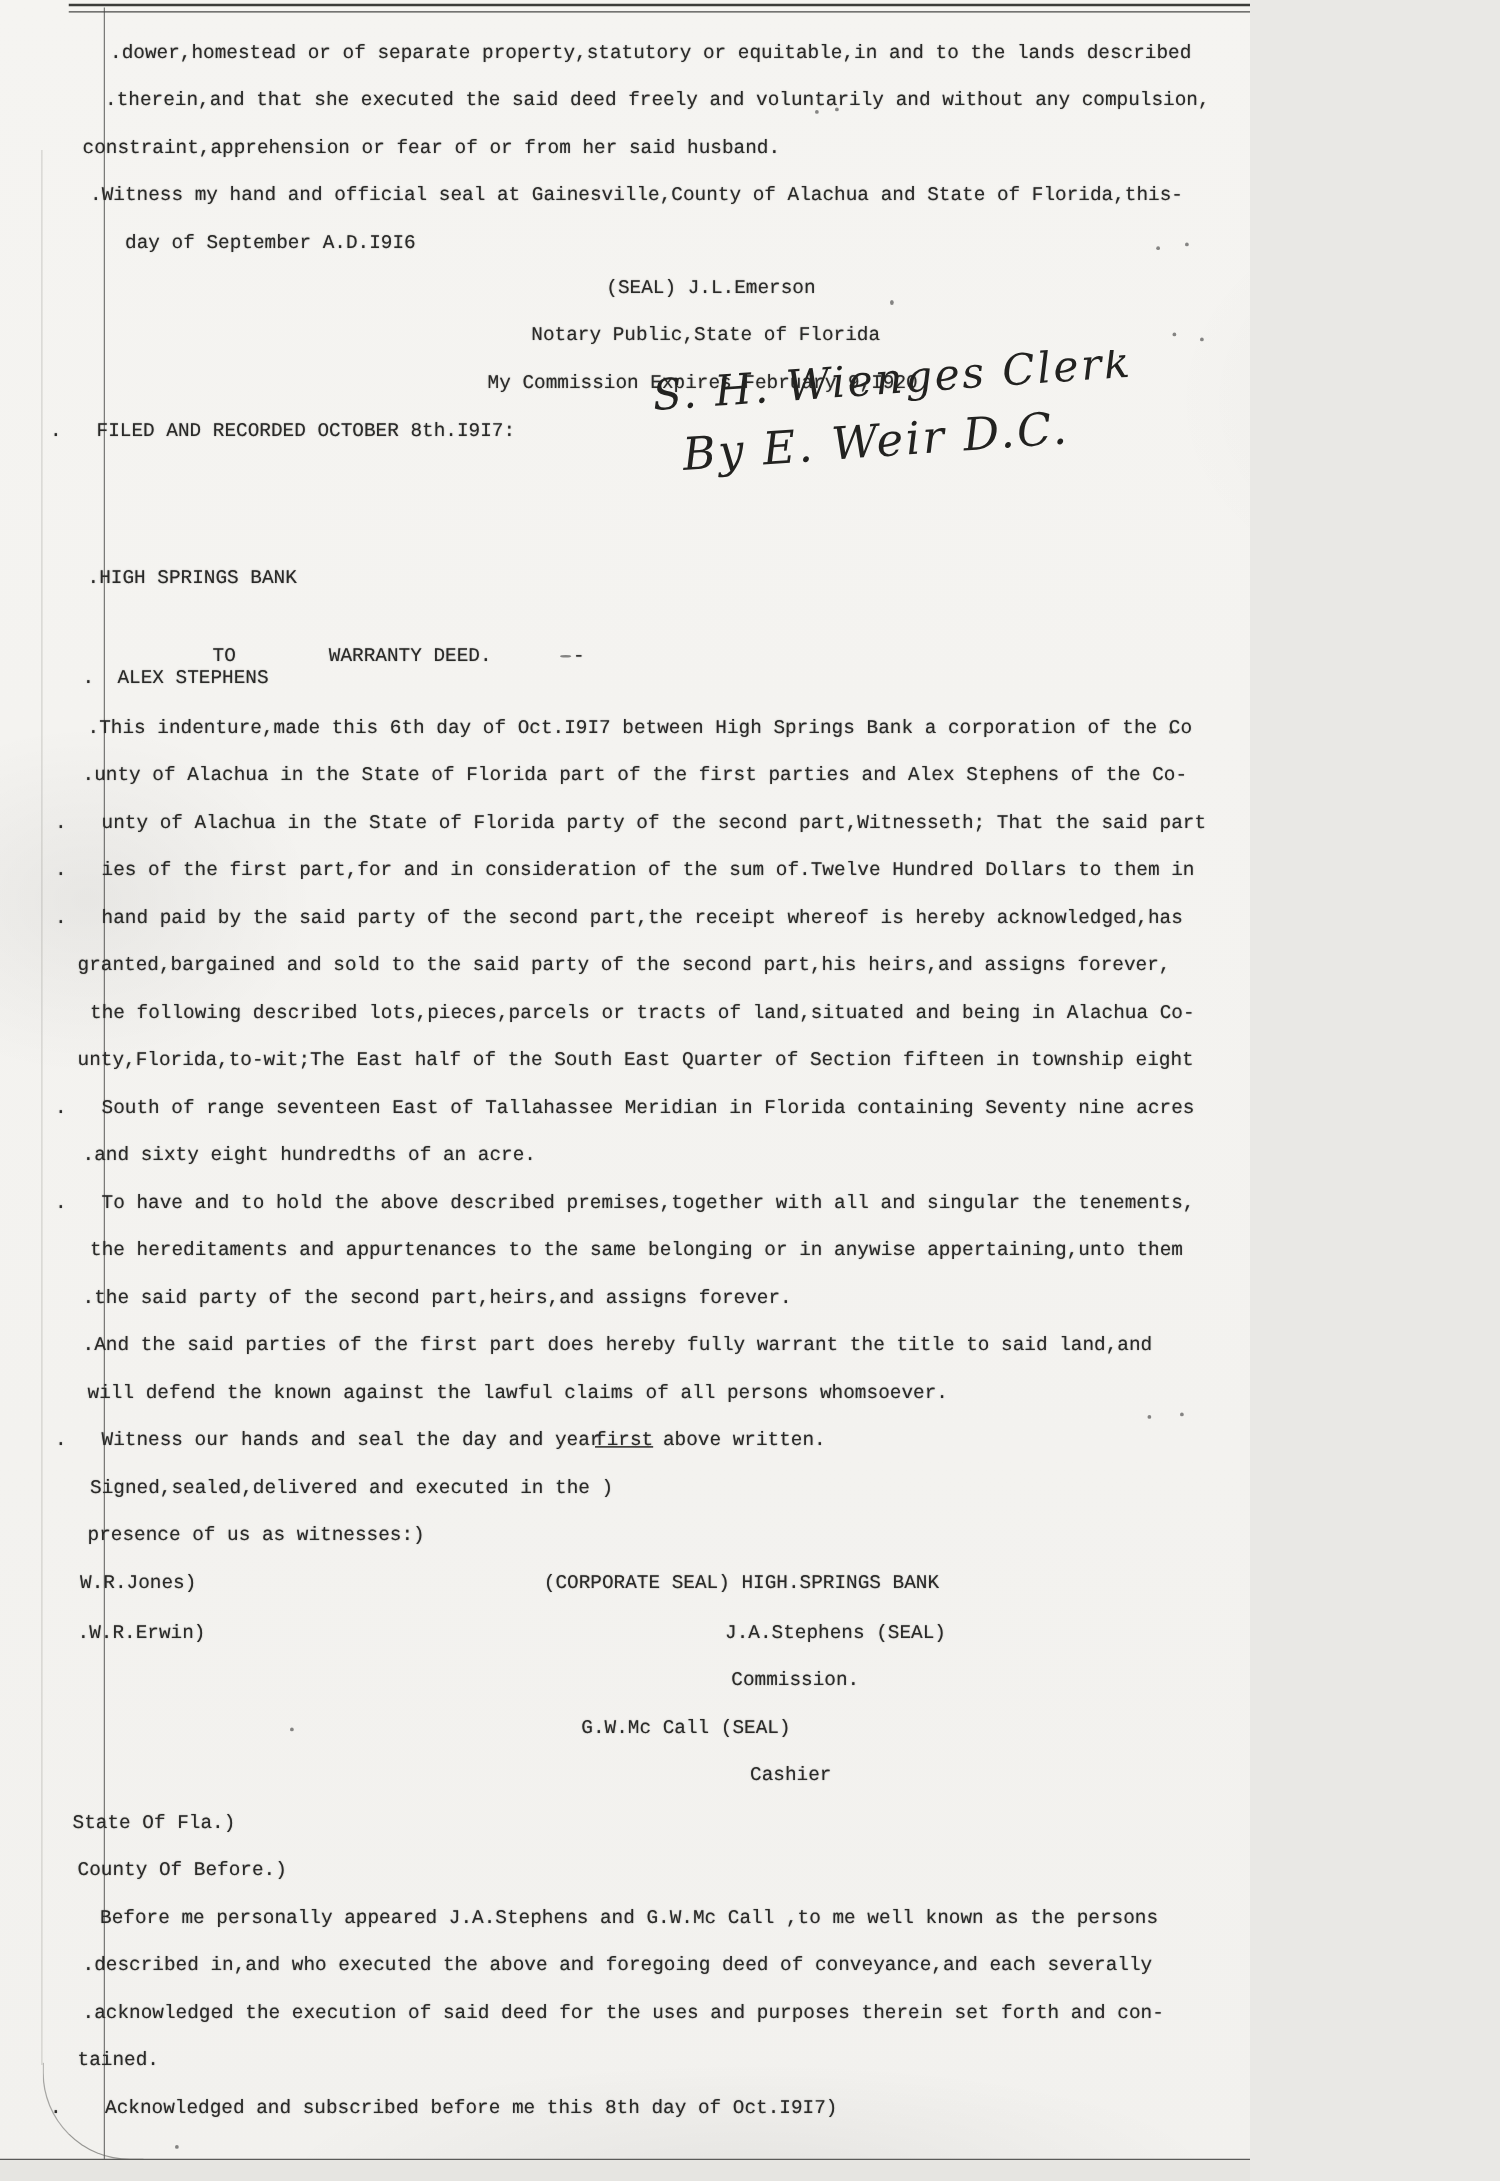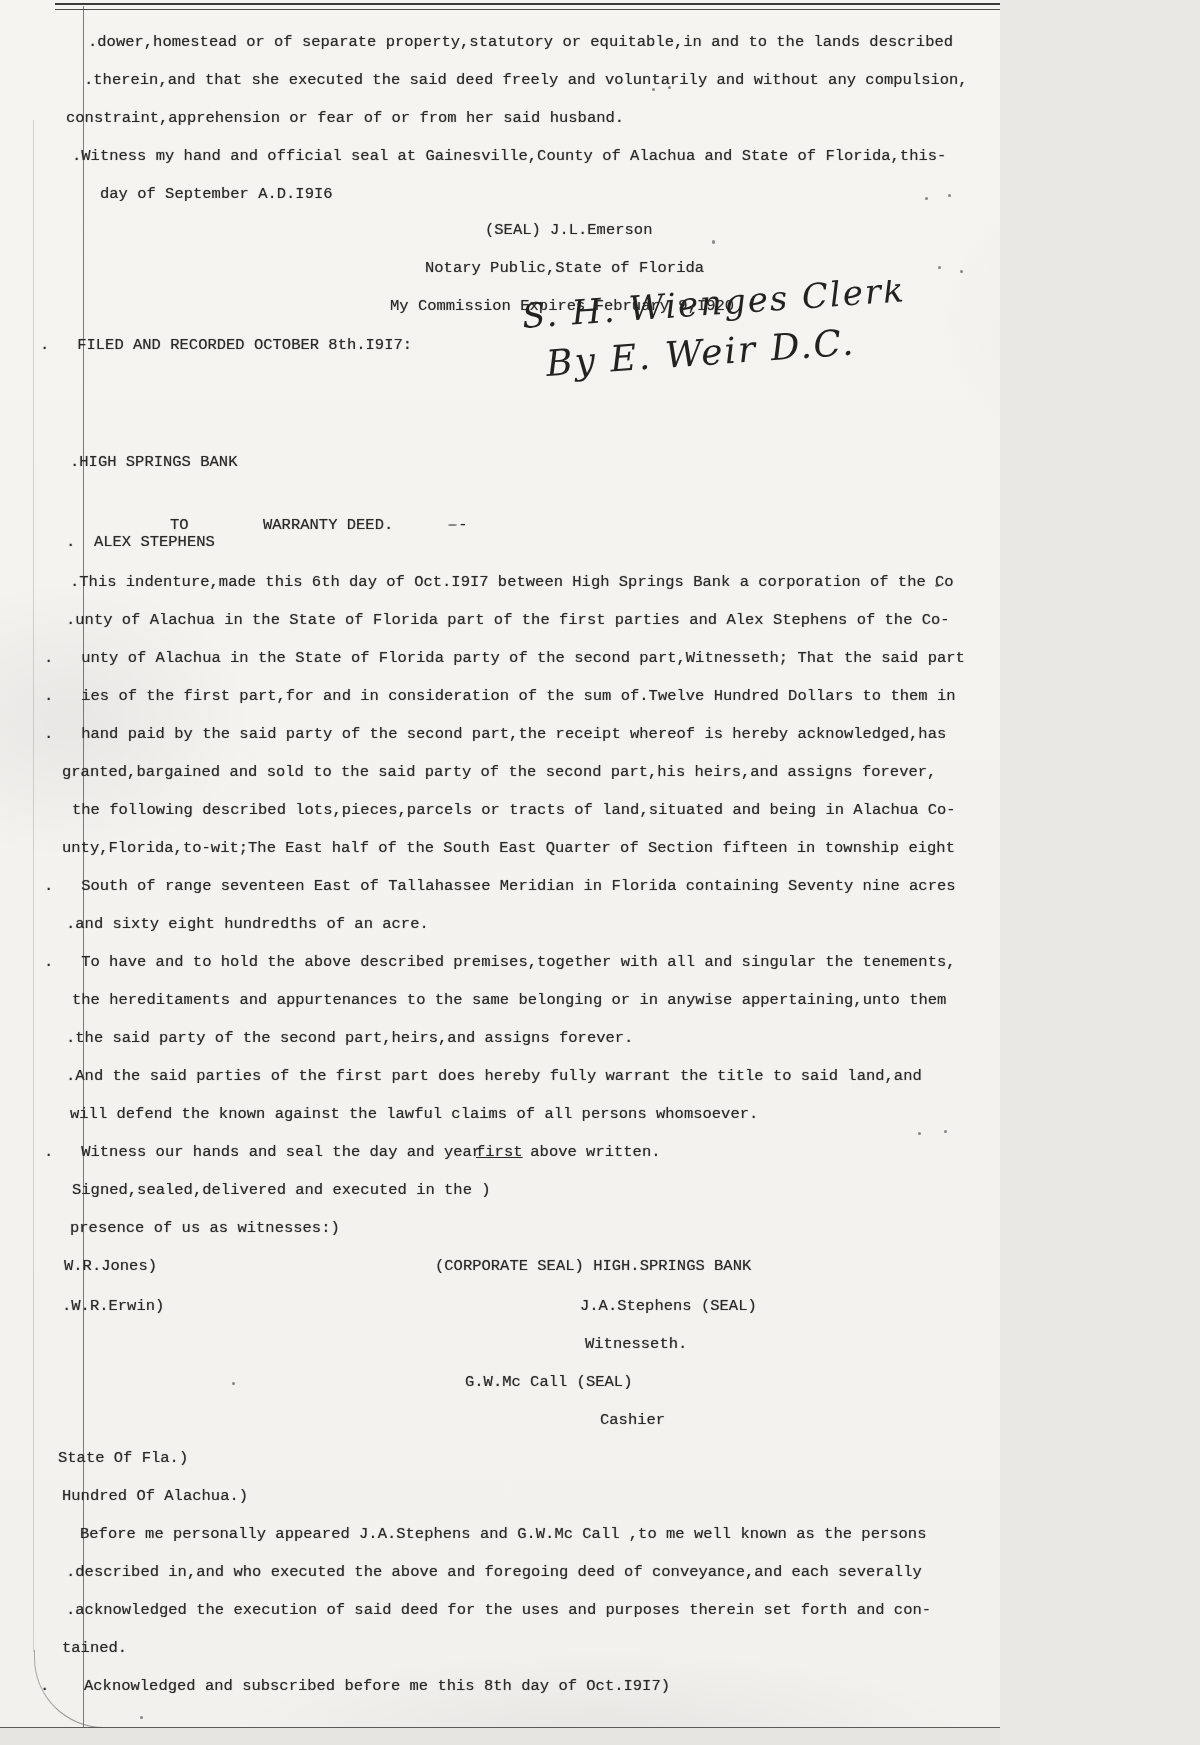--- a/index.html
+++ b/index.html
@@ -108,25 +108,25 @@
       <div class="tline" style="left: 70px; top: 1104px;">will defend the known against the lawful claims of all persons whomsoever.</div>
       <div class="tline" style="left: 44px; top: 1142px;">.   Witness our hands and seal the day and year </div>
       <div class="tline u" style="left: 476px; top: 1142px;">first</div>
       <div class="tline" style="left: 521px; top: 1142px;"> above written.</div>
       <div class="tline" style="left: 72px; top: 1180px;">Signed,sealed,delivered and executed in the )</div>
       <div class="tline" style="left: 70px; top: 1218px;">presence of us as witnesses:)</div>
       <div class="tline" style="left: 64px; top: 1256px;">W.R.Jones)</div>
       <div class="tline" style="left: 435px; top: 1256px;">(CORPORATE SEAL) HIGH.SPRINGS BANK</div>
       <div class="tline" style="left: 62px; top: 1296px;">.W.R.Erwin)</div>
       <div class="tline" style="left: 580px; top: 1296px;">J.A.Stephens (SEAL)</div>
-      <div class="tline" style="left: 585px; top: 1334px;">Witnesseth.</div>
+      <div class="tline" style="left: 585px; top: 1334px;">Commission.</div>
       <div class="tline" style="left: 465px; top: 1372px;">G.W.Mc Call (SEAL)</div>
       <div class="tline" style="left: 600px; top: 1410px;">Cashier</div>
       <div class="tline" style="left: 58px; top: 1448px;">State Of Fla.)</div>
-      <div class="tline" style="left: 62px; top: 1486px;">Hundred Of Alachua.)</div>
+      <div class="tline" style="left: 62px; top: 1486px;">County Of Before.)</div>
       <div class="tline" style="left: 80px; top: 1524px;">Before me personally appeared J.A.Stephens and G.W.Mc Call ,to me well known as the persons</div>
       <div class="tline" style="left: 66px; top: 1562px; font-family: Liberation Mono, monospace;">.described in,and who executed the above and foregoing deed of conveyance,and each severally</div>
       <div class="tline" style="left: 66px; top: 1600px;">.acknowledged the execution of said deed for the uses and purposes therein set forth and con-</div>
       <div class="tline" style="left: 62px; top: 1638px;">tained.</div>
       <div class="tline" style="left: 40px; top: 1676px;">.</div>
       <div class="tline" style="left: 84px; top: 1676px;">Acknowledged and subscribed before me this 8th day of Oct.I9I7)</div>
     </div>
 
   <svg class="handwriting-svg" width="440" height="120" viewBox="0 0 440 120">
     <text x="18" y="48" font-size="34" transform="rotate(-4 18 48)">S. H. Wienges Clerk</text>

